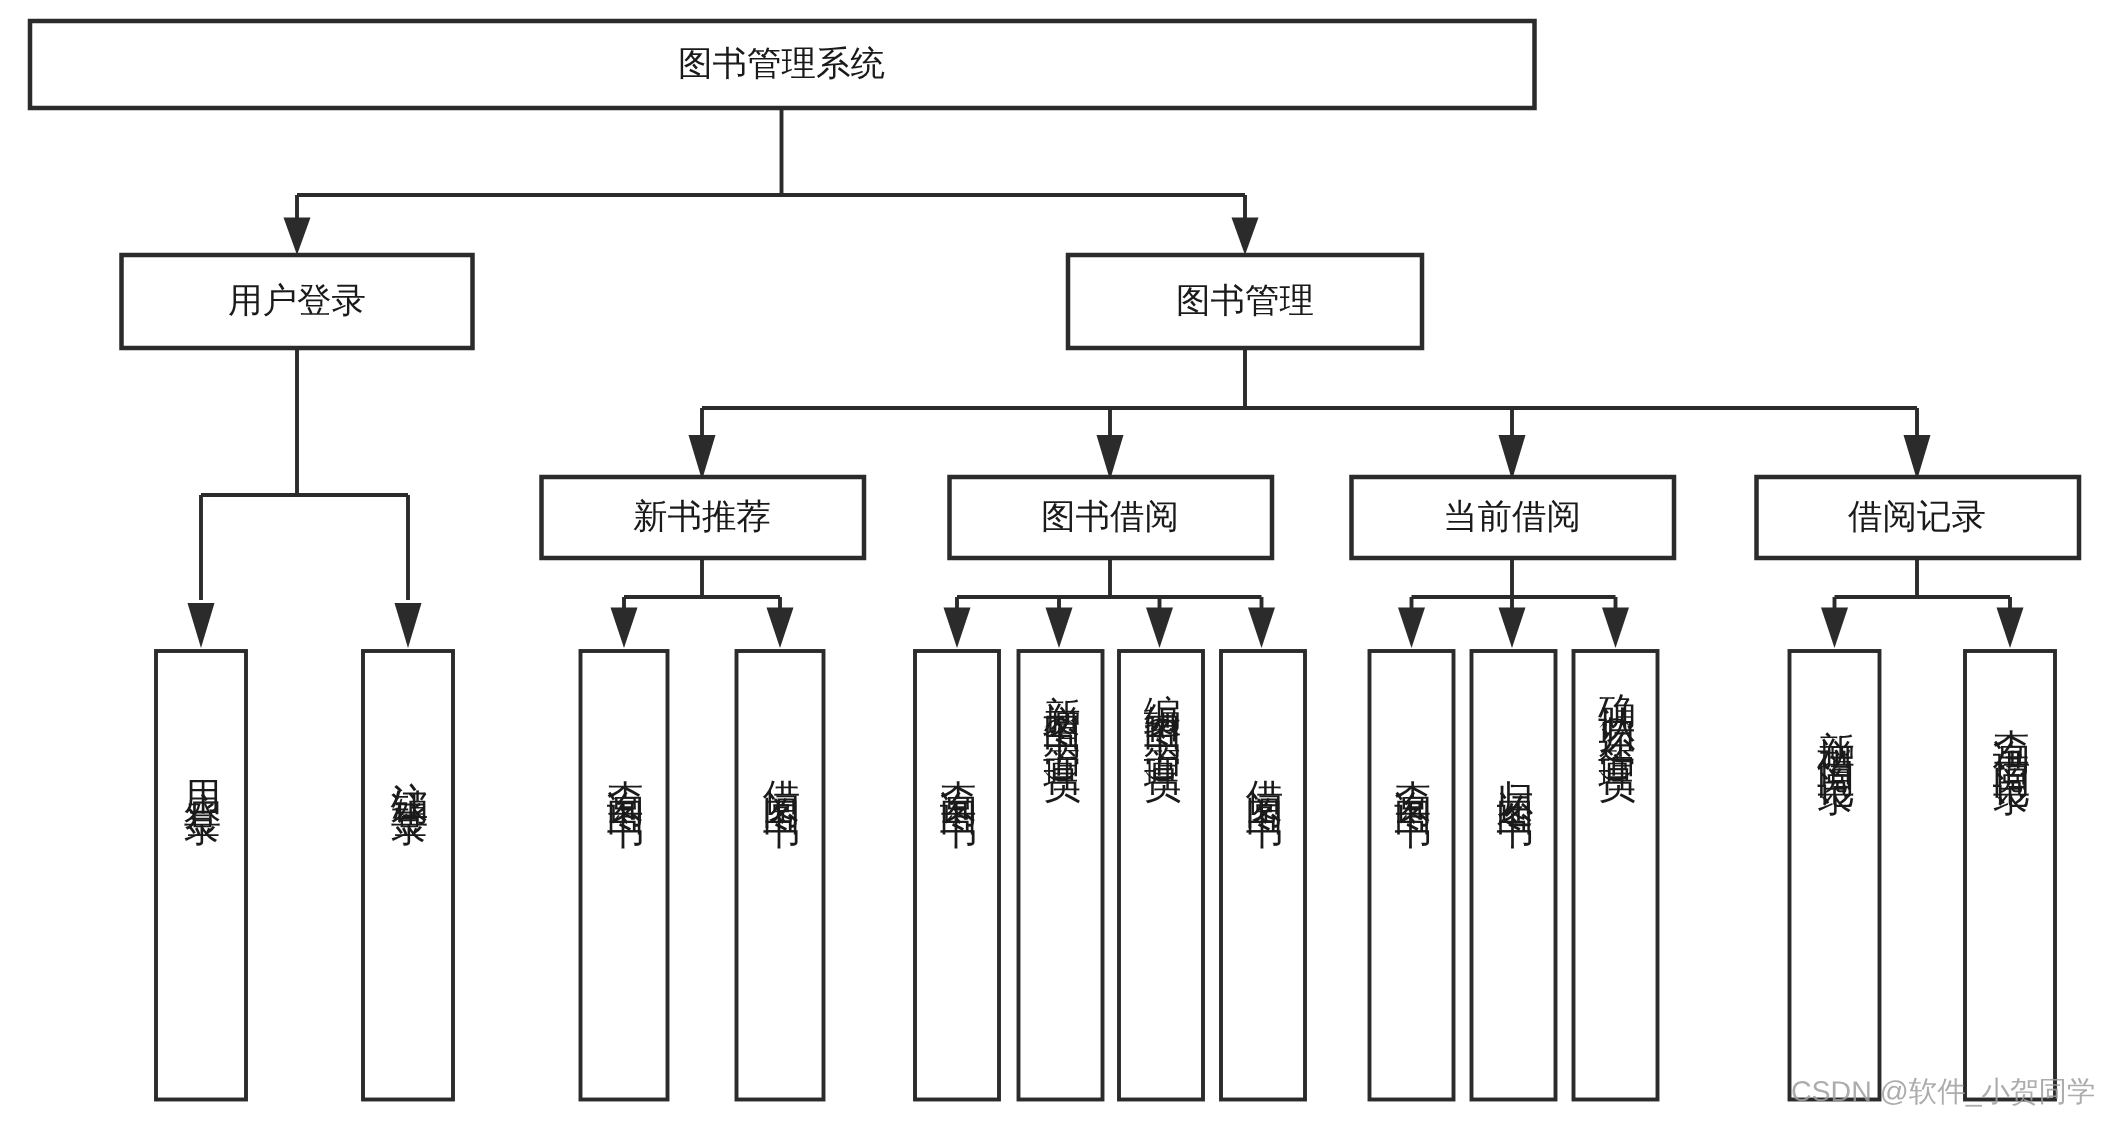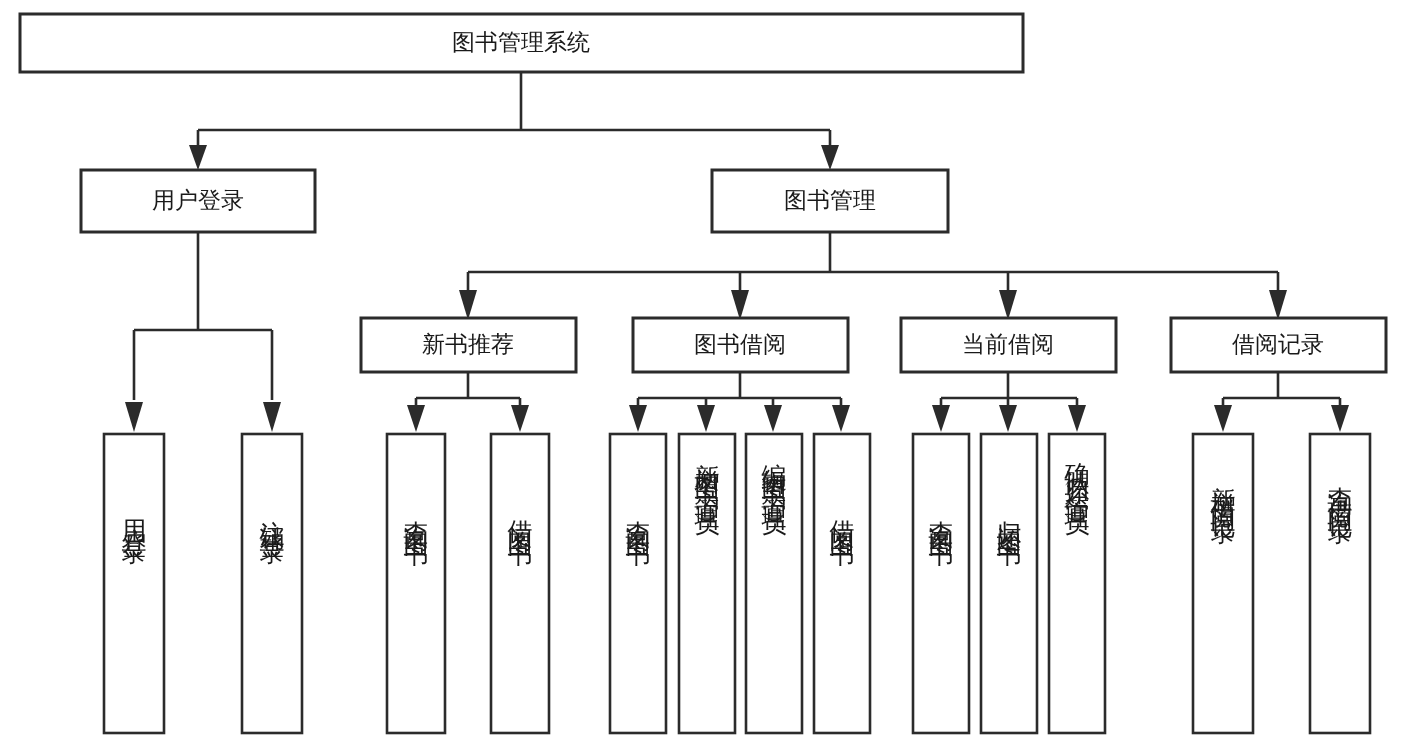--- a/index.html
+++ b/index.html
@@ -251,14 +251,15 @@
     <span class="leaf-label">确认归还（管理员）</span>
   </div>
 
   <div class="leaf-label-wrap" style="left:1193px; top:466px; width:60px; height:262px;">
     <span class="leaf-label">新增借阅记录</span>
   </div>
   <div class="leaf-label-wrap" style="left:1310px; top:466px; width:60px; height:262px;">
     <span class="leaf-label">查询借阅记录</span>
   </div>
 
+  <div class="watermark">CSDN @软件_小贺同学</div>
 
 </div>
 
 </body></html>

